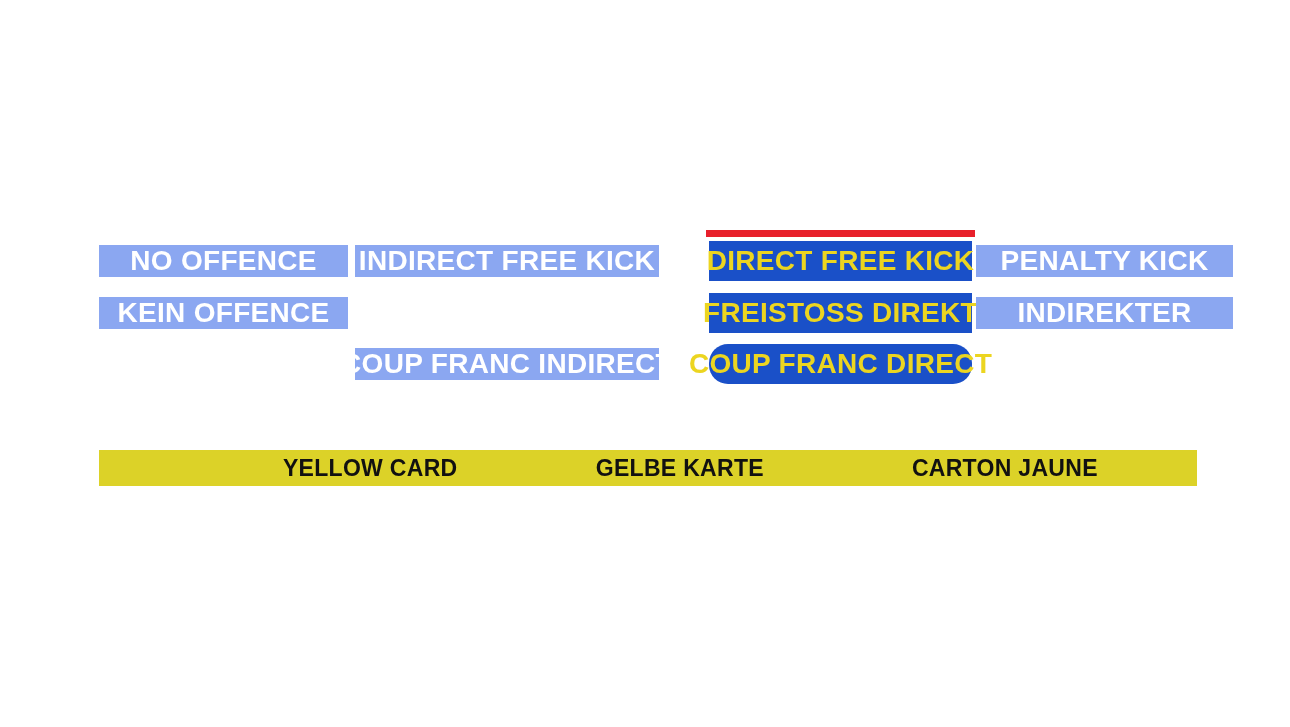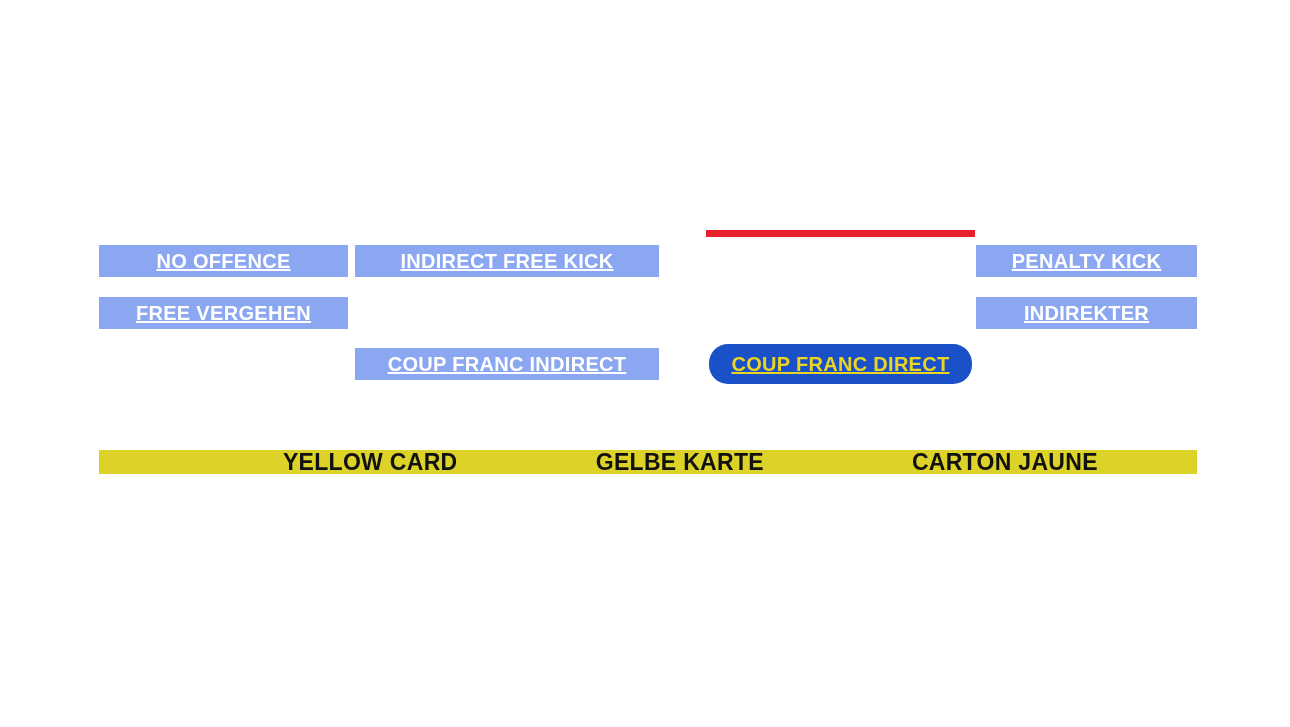--- a/index.html
+++ b/index.html
@@ -19,35 +19,34 @@
 
   
   .cell {
     position: absolute;
     height: 32px;
     display: flex;
     align-items: center;
     justify-content: center;
     background: var(--option-blue, #8ba7f1);
     color: var(--option-text-white, #ffffff);
-    font-size: 20px;
+    font-size: 28px;
     font-weight: 700;
     letter-spacing: 0.3px;
     white-space: nowrap;
     cursor: pointer;
     user-select: none;
-    text-decoration: underline;
   }
   .row0 { top: 245px; }
   .row1 { top: 297px; }
   .row2 { top: 348px; }
   .col0 { left:  99px; width: 249px; }
   .col1 { left: 355px; width: 304px; }
   .col2 { left: 709px; width: 263px; }
-  .col3 { left: 976px; width: 221px; }
+  .col3 { left: 976px; width: 257px; }
 
   
   .cell.selected {
     background: var(--selected-blue, #1a50c8);
     color: var(--selected-text-yellow, #ecd520);
     height: 40px;
   }
   .row0.selected { top: 241px; }
   .row1.selected { top: 293px; }
   .row2.selected { top: 344px; border-radius: 19px; }
@@ -61,21 +60,21 @@
     height: 7px;
     background: var(--indicator-red, #e8202b);
   }
 
   
   .card-bar {
     position: absolute;
     left: 99px;
     top: 450px;
     width: 1098px;
-    height: 24px;
+    height: 36px;
     background: var(--card-yellow, #dcd228);
     cursor: pointer;
   }
   .card-bar .card-label {
     position: absolute;
     top: 50%;
     transform: translate(-50%, -50%);
     color: var(--card-text-black, #111111);
     font-size: 23px;
     font-weight: 700;
@@ -88,23 +87,25 @@
 </style>
 </head>
 <body>
 
 <div class="screen">
 
   <div class="indicator"></div>
 
   <div class="cell row0 col0">NO OFFENCE</div>
   <div class="cell row0 col1">INDIRECT FREE KICK</div>
+  <div class="cell row0 col2 selected">DIRECT FREE KICK</div>
   <div class="cell row0 col3">PENALTY KICK</div>
 
-  <div class="cell row1 col0">FREE VERGEHEN</div>
+  <div class="cell row1 col0">KEIN OFFENCE</div>
+  <div class="cell row1 col2 selected">FREISTOSS DIREKT</div>
   <div class="cell row1 col3">INDIREKTER</div>
 
   <div class="cell row2 col1">COUP FRANC INDIRECT</div>
   <div class="cell row2 col2 selected">COUP FRANC DIRECT</div>
 
   <div class="card-bar">
     <span class="card-label pos0">YELLOW CARD</span>
     <span class="card-label pos1">GELBE KARTE</span>
     <span class="card-label pos2">CARTON JAUNE</span>
   </div>

